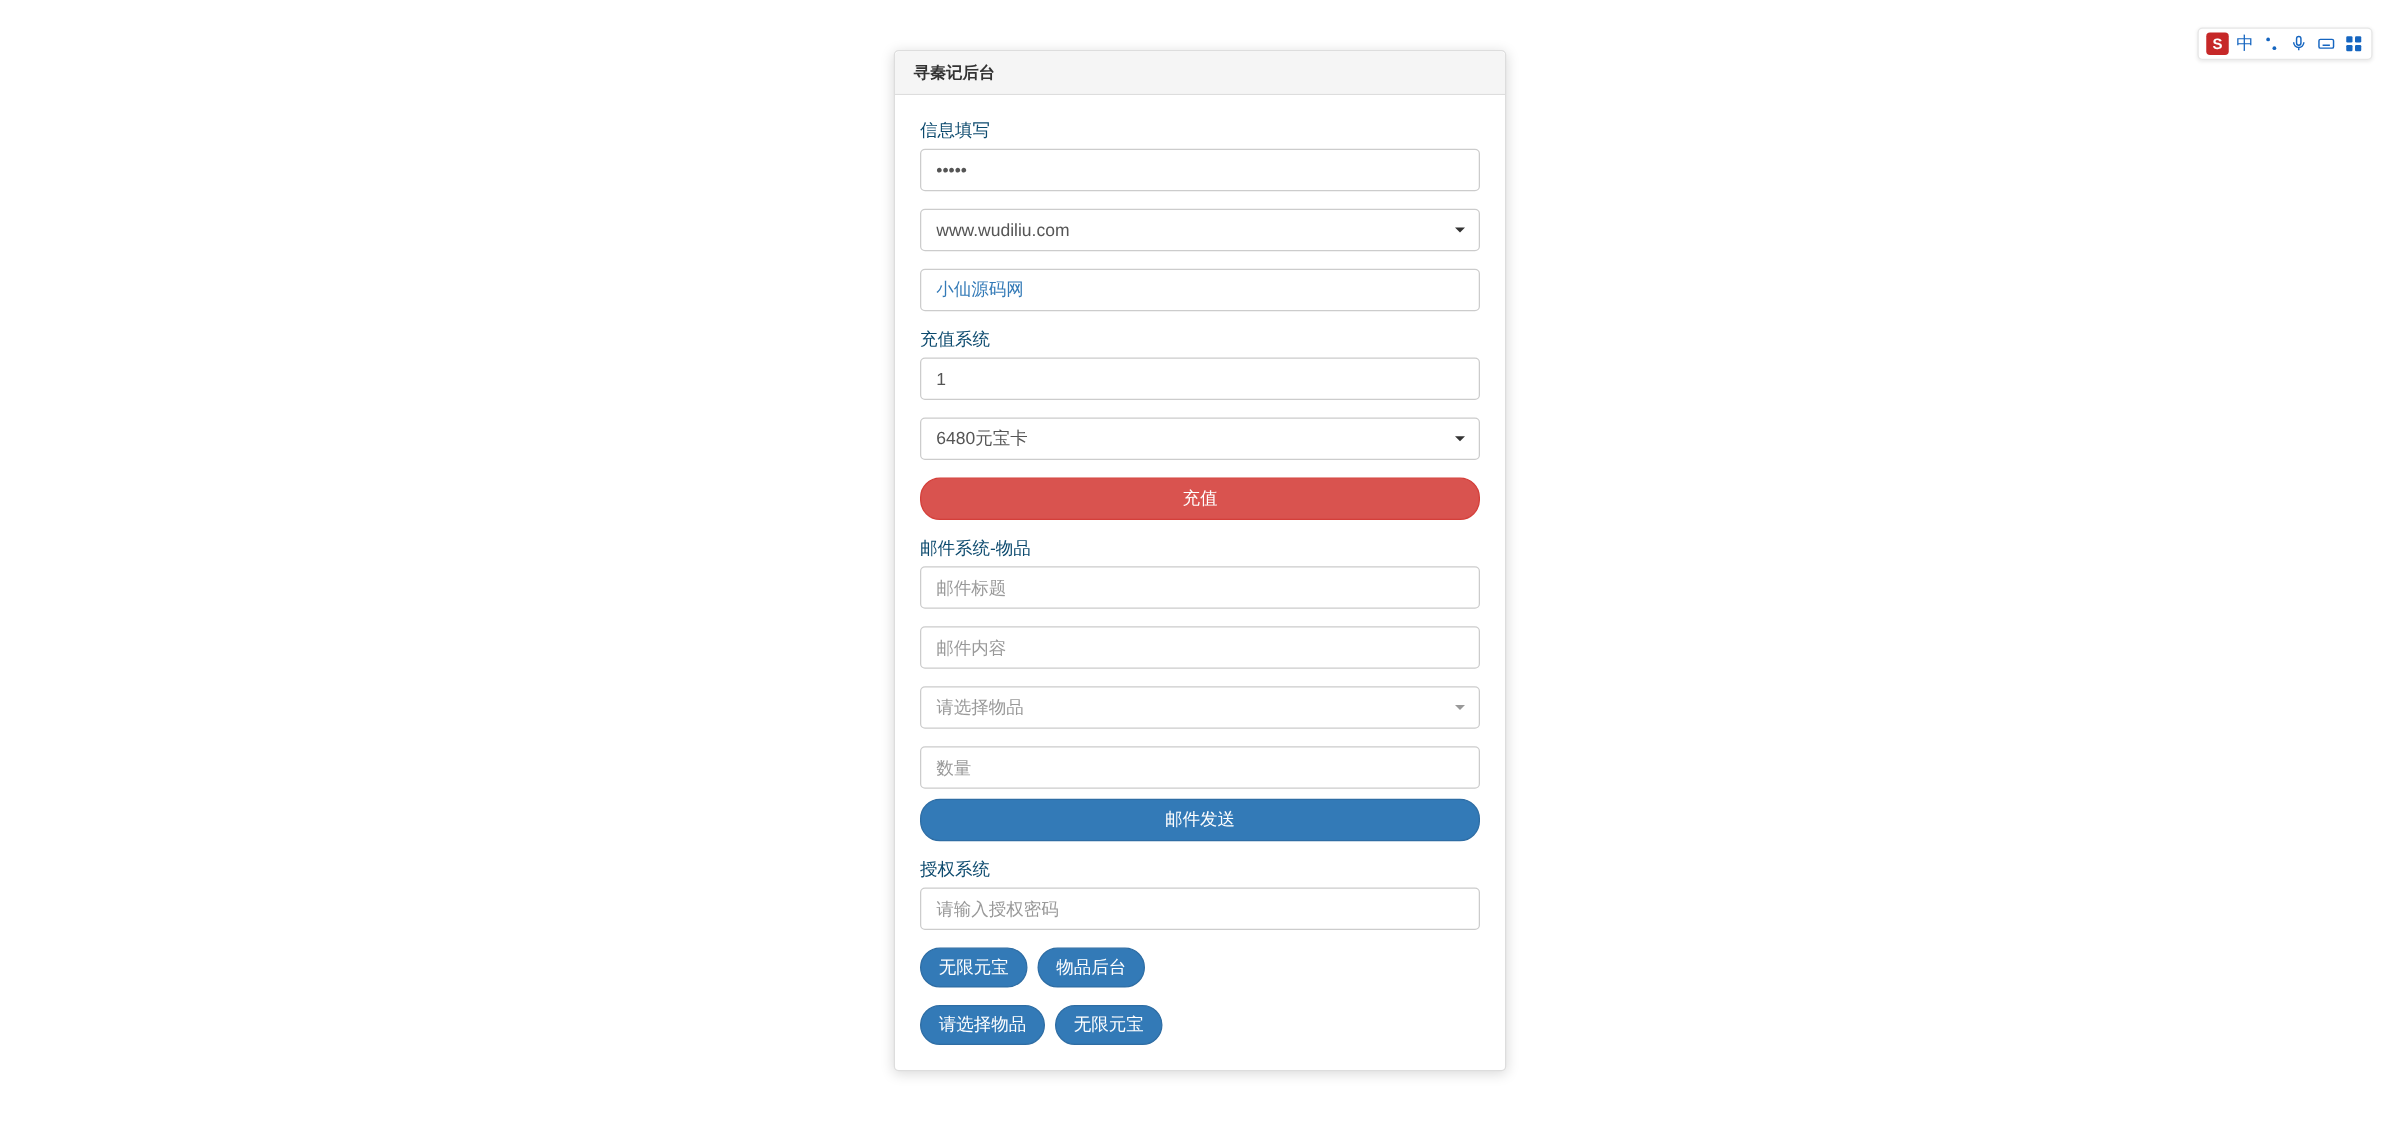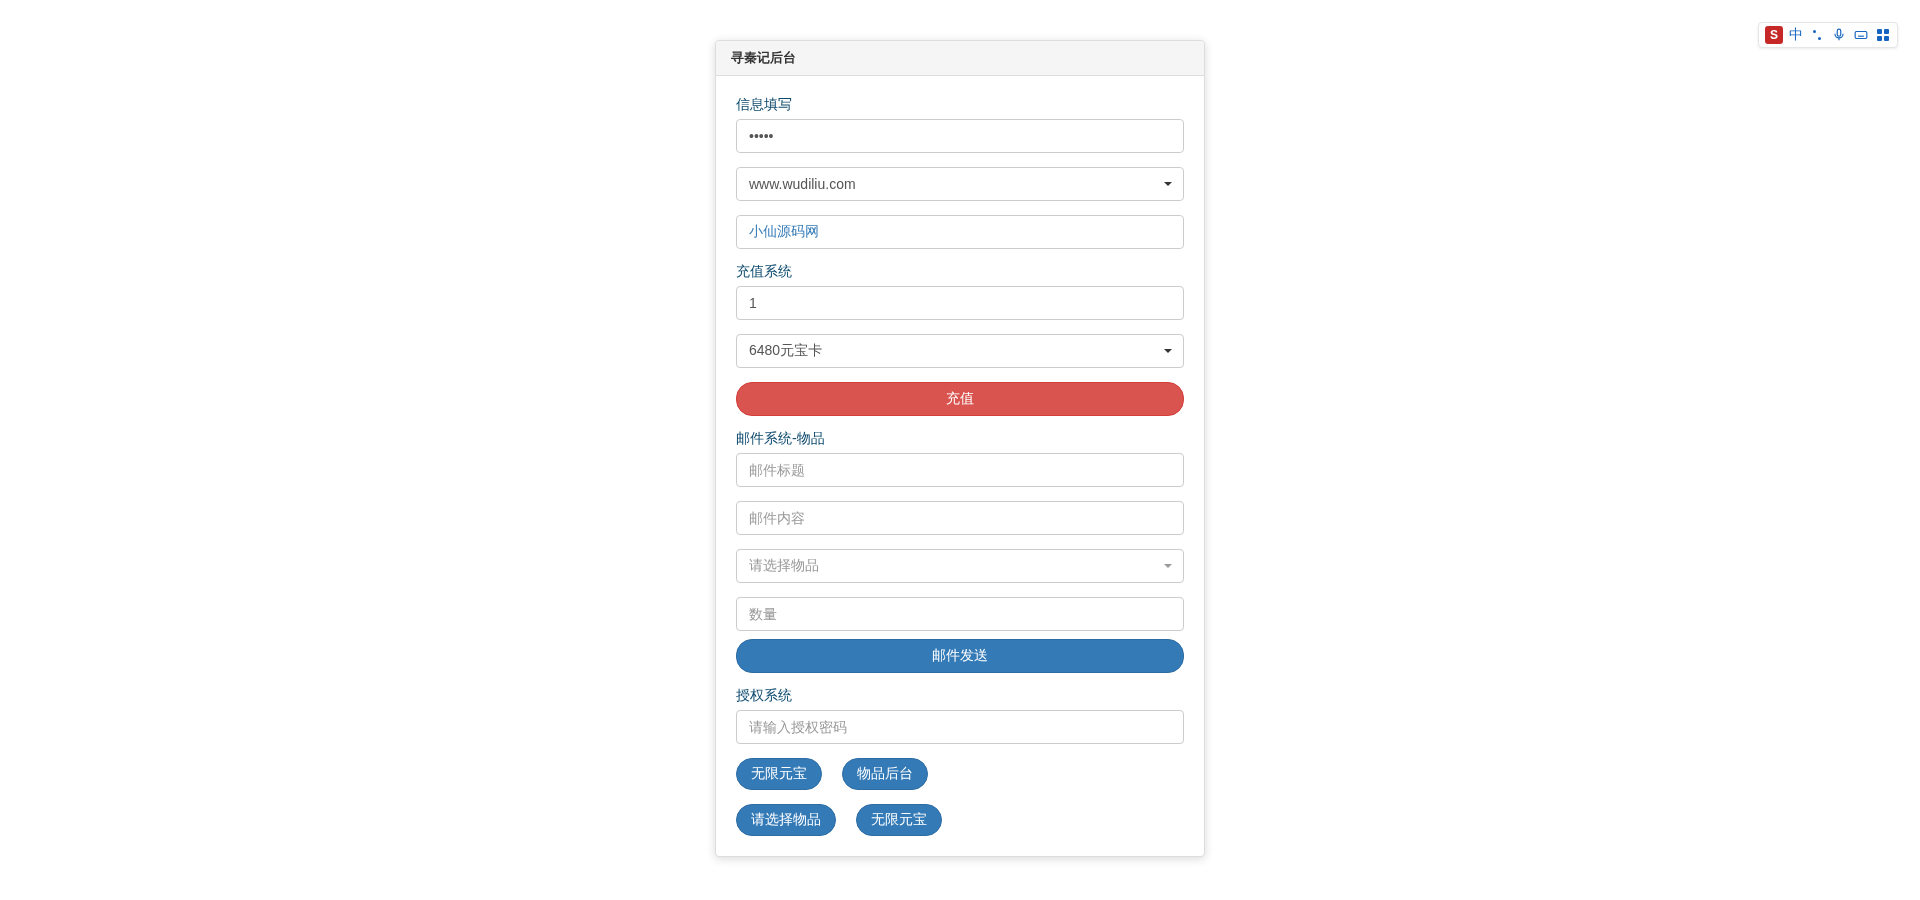--- a/index.html
+++ b/index.html
@@ -101,21 +101,21 @@
     .btn-danger {
       background-color: #d9534f;
       border-color: #d43f3a;
     }
     .btn-primary {
       background-color: #337ab7;
       border-color: #2e6da4;
     }
     .btn-row {
       display: flex;
-      gap: 20px;
+      gap: 8px;
       margin-top: 14px;
     }
     .ime-toolbar {
       position: absolute;
       top: 22px;
       right: 22px;
       display: flex;
       align-items: center;
       gap: 6px;
       background: #ffffff;

